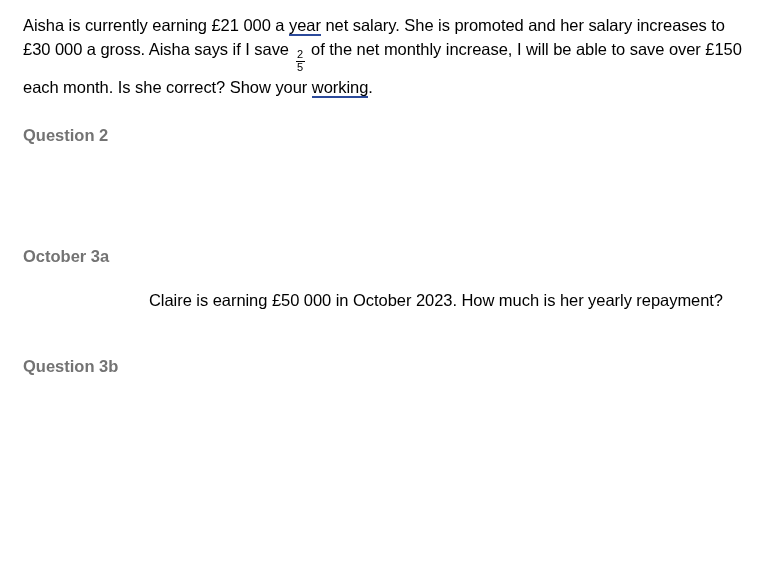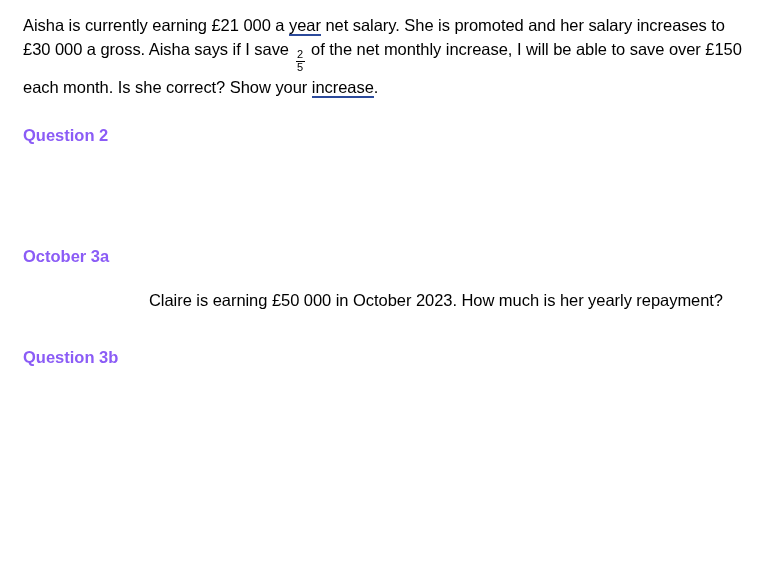--- a/index.html
+++ b/index.html
@@ -34,30 +34,30 @@
     color: #000000;
     letter-spacing: -0.05px;
   }
 
   .heading {
     position: absolute;
     left: 23px;
     font-size: 16.5px;
     line-height: 20px;
     font-weight: bold;
-    color: #8b5cf6;
+    color: #737373;
   }
 
   
   #q1-body   { top: -4px;  width: 730px; }
   #q2-head   { top: 111px; }
   #q2-body   { top: 150px; width: 700px; }
   #q3a-head  { top: 232px; }
   #q3a-body  { top: 271px; width: 700px; text-align: right; }
-  #q3b-head  { top: 333px; }
+  #q3b-head  { top: 342px; }
   #q3b-body  { top: 372px; width: 722px; line-height: 21px; }
 
   
   .spellcheck {
     border-bottom: 2px solid #2b4a9b;
     padding-bottom: 0px;
   }
 
   
   .frac {
@@ -91,21 +91,21 @@
 </style>
 </head>
 <body>
 
 <div class="doc">
 
   <p class="para" id="q1-body"><span>Aisha is currently earning £21 000 a </span><span class="spellcheck">year</span><span> net salary. She is promoted and her salary increases to £30 000 a gross. Aisha says if I save </span><span class="frac">
         <span class="num">2</span>
         <span class="bar"></span>
         <span class="den">5</span>
-      </span><span> of the net monthly increase, I will be able to save over £150 each month. Is she correct? Show your </span><span class="spellcheck">increase</span><span>.</span></p>
+      </span><span> of the net monthly increase, I will be able to save over £150 each month. Is she correct? Show your </span><span class="spellcheck">working</span><span>.</span></p>
 
   <h2 class="heading" id="q2-head">Question 2</h2>
 
   <h2 class="heading" id="q3a-head">October 3a</h2>
   <p class="para" id="q3a-body">Claire is earning £50 000 in October 2023. How much is her yearly repayment?</p>
 
   <h2 class="heading" id="q3b-head">Question 3b</h2>
 
 </div>
 

